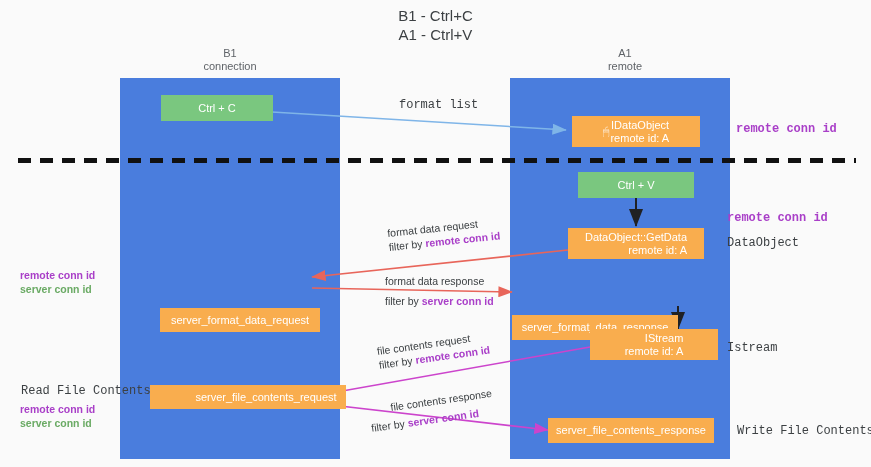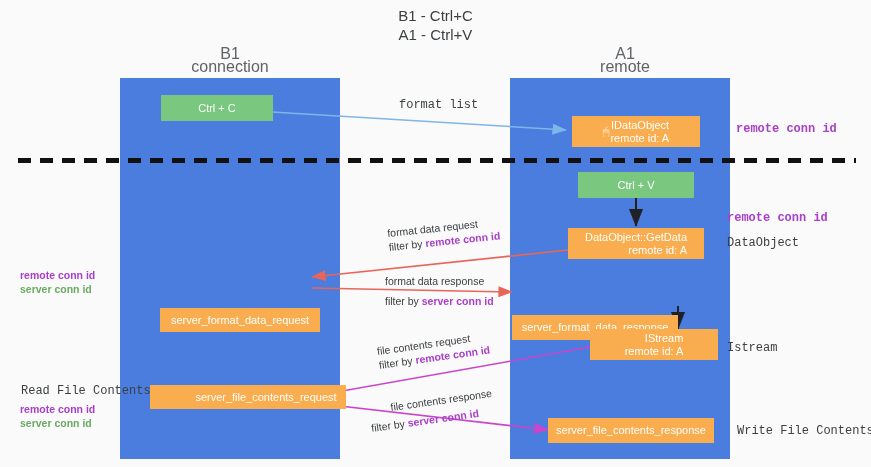--- a/index.html
+++ b/index.html
@@ -13,21 +13,21 @@
   #stage{position:absolute;left:0;top:0;width:871px;height:467px;}
   .lane{position:absolute;background:#4a7ddd;}
   .lane-b1{left:120px;top:78px;width:220px;height:381px;}
   .lane-a1{left:510px;top:78px;width:220px;height:381px;}
 
   .title{
     position:absolute;left:0;top:6px;width:871px;text-align:center;
     font-size:15px;line-height:19px;color:#3c4043;white-space:pre-line;
   }
   .lane-head{
-    position:absolute;text-align:center;font-size:16px;line-height:13px;
+    position:absolute;text-align:center;font-size:11px;line-height:13px;
     color:#5f6368;white-space:pre-line;
   }
   .lane-head-b1{left:150px;top:47px;width:160px;}
   .lane-head-a1{left:560px;top:47px;width:130px;}
 
   .dashed{
     position:absolute;left:18px;top:158px;width:838px;height:5px;
     background:repeating-linear-gradient(to right,#111 0 13px,transparent 13px 22px);
   }
 

